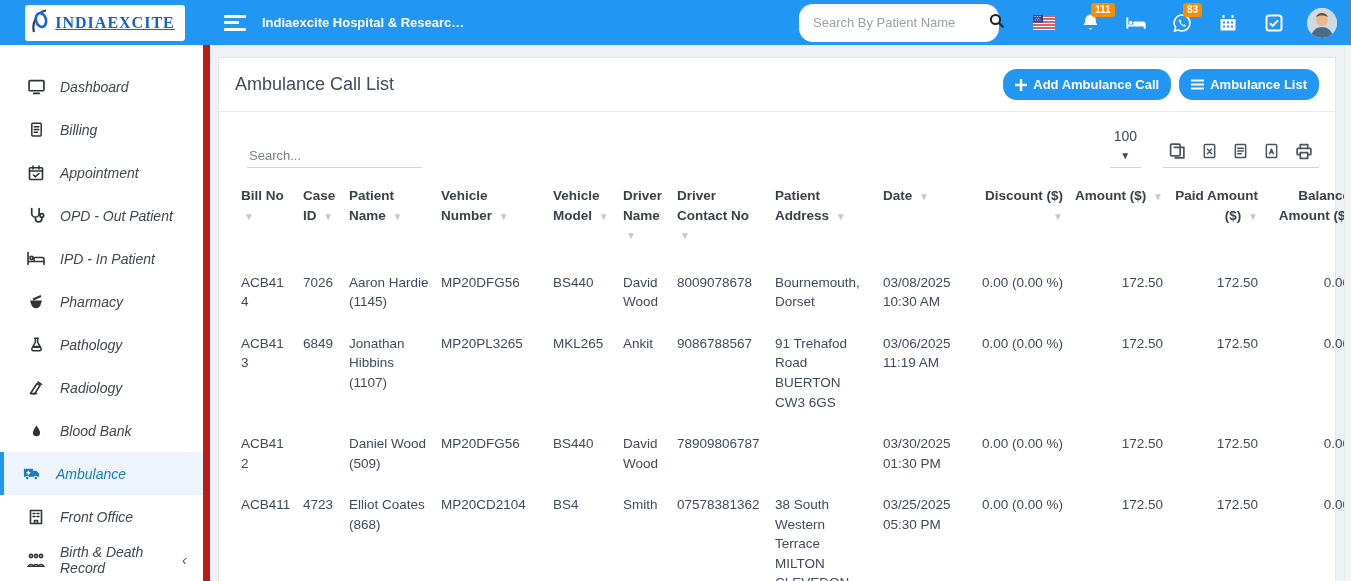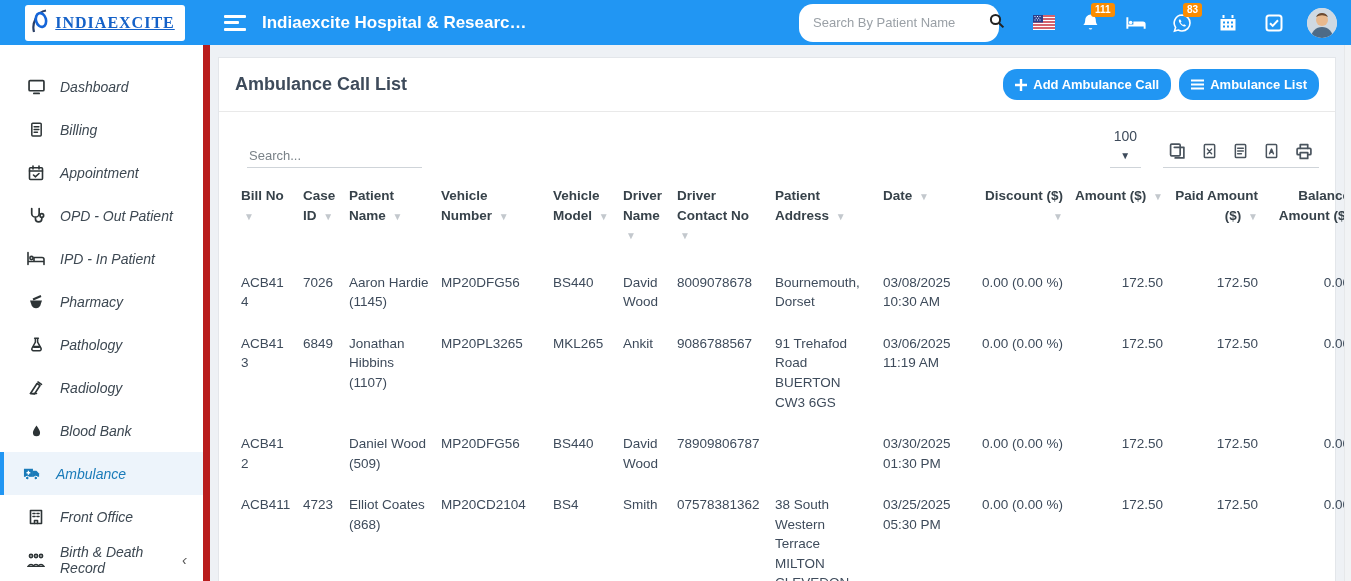--- a/index.html
+++ b/index.html
@@ -9,21 +9,21 @@
   
   .topbar { position:fixed; top:0; left:0; width:1351px; height:45px;
     background:#2196f3; display:flex; align-items:center; z-index:30; }
   .logo-zone { width:210px; height:45px; display:flex; align-items:center; justify-content:center; flex:0 0 210px; }
   .logo-box { background:#fff; border-radius:3px; padding:4px 10px 4px 6px; display:flex; align-items:center; gap:4px; height:36px; }
   .logo-text { font-family:"Liberation Serif", serif; font-weight:bold; font-size:16px;
     color:#1461c8; letter-spacing:1px;text-decoration:underline; }
   .hamburger { width:22px; height:16px; margin:0 0 0 14px; display:flex; flex-direction:column; justify-content:space-between; cursor:pointer; }
   .hamburger span { display:block; height:3px; background:#fff; border-radius:1px; }
   .hamburger span:nth-child(2){ width:70%; }
-  .app-title { color:#fff; font-size:17px; font-weight:bold; margin-left:16px; white-space:nowrap; }
+  .app-title { color:#fff; font-size:13px; font-weight:bold; margin-left:16px; white-space:nowrap; }
   .topbar-right { margin-left:auto; display:flex; align-items:center; padding-right:14px; }
   .search-pill { background:#fff; border-radius:14px; height:38px; width:200px;
     display:flex; align-items:center; padding:0 10px 0 14px; margin-right:22px; }
   .search-pill input { border:none; outline:none; flex:1; font-size:13px; color:#444; background:transparent; }
   .search-pill input::placeholder { color:#9aa0a6; }
   .top-icon { position:relative; width:46px; height:45px; display:flex; align-items:center;
     justify-content:center; color:#fff; cursor:pointer; background:transparent; border:none; }
   .badge { position:absolute; top:3px; left:24px; background:#fb8c00; color:#fff;
     font-size:10px; font-weight:bold; padding:1px 4px; border-radius:3px; line-height:1.2; }
   .avatar { width:30px; height:30px; border-radius:50%; margin-left:10px; overflow:hidden;
@@ -38,21 +38,21 @@
   .side-item.active { background:#edf4fb; border-left-color:#2196f3; color:#1a7bb9; padding-left:19px; }
   .side-item.active .sicon { color:#1a7bb9; }
   .side-chevron { margin-left:auto; margin-right:16px; color:#555; font-size:15px; }
 
   
   .main { position:absolute; left:210px; top:45px; width:1134px; height:536px;
     padding:12px 8px 0 8px; }
   .card { background:#fff; border:1px solid #e3e6ea; min-height:530px; }
   .card-header { display:flex; align-items:center; justify-content:space-between;
     padding:11px 16px; border-bottom:1px solid #e9e9e9; }
-  .page-title { font-size:18px; font-weight:700; color:#3e4b5b; }
+  .page-title { font-size:18px; font-weight:400; color:#3e4b5b; }
   .btn-group { display:flex; gap:8px; }
   .btn { background:#2196f3; color:#fff; border:none; border-radius:14px; font-size:13px;
     font-weight:bold; padding:8px 12px; display:flex; align-items:center; gap:6px; cursor:pointer;
     font-family:"Liberation Sans", sans-serif; }
   .btn .bicon { font-size:14px; line-height:1; display:flex; align-items:center; }
 
   .toolbar { display:flex; align-items:flex-end; justify-content:space-between; padding:14px 16px 4px; }
   .tbl-search { border:none; border-bottom:1px solid #cfd4d9; outline:none; width:175px;
     font-size:13px; padding:4px 2px; color:#ec4899; background:transparent;margin-left:12px; }
   .tbl-search::placeholder { color:#7a8288; }

